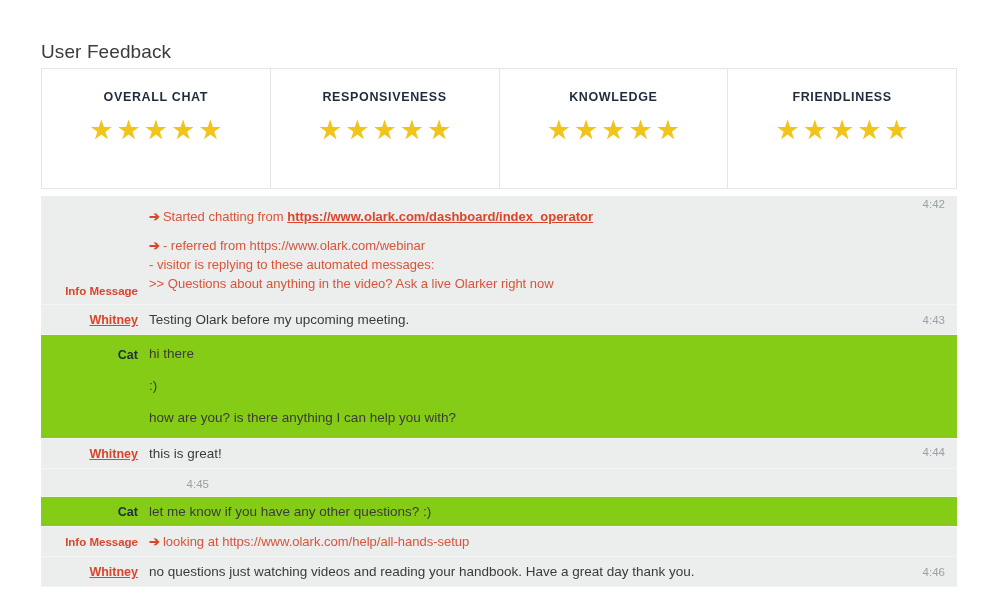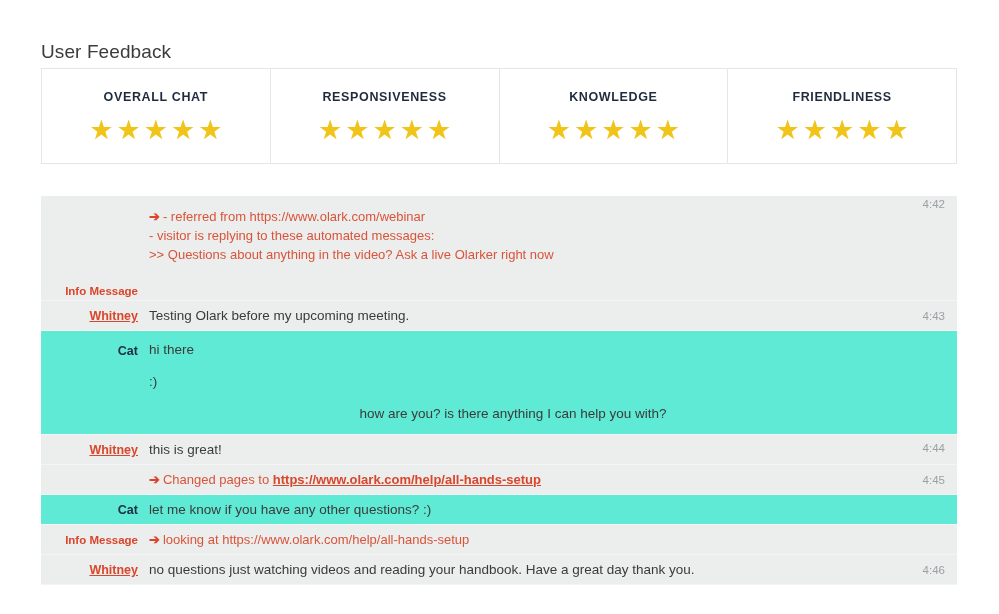--- a/index.html
+++ b/index.html
@@ -35,21 +35,21 @@
     letter-spacing: 0.1px;
     line-height: 24px;
   }
 
   
   .ratings {
     position: absolute;
     left: 41px;
     top: 68px;
     width: 916px;
-    height: 96px;
+    height: 121px;
     display: flex;
     border: 1px solid #e6e6e6;
     background: #bef264;
   }
   .rating-card {
     flex: 1 1 0;
     border-right: 1px solid #e6e6e6;
     display: flex;
     flex-direction: column;
     align-items: center;
@@ -89,21 +89,21 @@
     width: 916px;
     font-size: 13.5px;
   }
   .chat-row {
     display: flex;
     align-items: flex-start;
     background: #eceded;
     border-bottom: 1px solid #f4f4f4;
     min-height: 28px;
   }
-  .chat-row.alt { background: #5eead4; }
+  .chat-row.alt { background: #84cc16; }
 
   .who {
     width: 108px;
     flex: 0 0 108px;
     text-align: right;
     padding-right: 11px;
     font-weight: bold;
     font-size: 12.5px;
     line-height: 17px;
   }
@@ -197,54 +197,52 @@
           <span class="star" style="color: rgb(240, 196, 25);">★</span>
           <span class="star" style="color: rgb(240, 196, 25);">★</span>
         </div>
       </div>
     </div>
 
   <div class="transcript">
       <div class="chat-row">
         <div class="who info" style="padding-top: 87px;">Info Message</div>
         <div class="body-col">
+          <div class="msg sys" style="margin: 12px 0px 0px;"><span class="arrow">➔</span><span>Started chatting from </span><a class="link" href="#">https://www.olark.com/dashboard/index_operator</a></div>
           <div class="msg sys" style="margin: 12px 0px 0px;"><span class="arrow">➔</span><span>- referred from https://www.olark.com/webinar</span></div>
           <div class="msg sys" style="margin: 2px 0px 0px;"><span>- visitor is replying to these automated messages:</span></div>
           <div class="msg sys" style="margin: 2px 0px 12px;"><span>&gt;&gt; Questions about anything in the video? Ask a live Olarker right now</span></div>
         </div>
         <div class="time-col" style="padding-top: 0;">4:42</div>
       </div>
       <div class="chat-row">
         <div class="who visitor" style="padding-top: 7px;">Whitney</div>
         <div class="body-col">
           <div class="msg" style="margin: 6px 0px;"><span>Testing Olark before my upcoming meeting.</span></div>
         </div>
         <div class="time-col" style="padding-top: 7px;">4:43</div>
       </div>
       <div class="chat-row alt">
         <div class="who operator" style="padding-top: 12px;">Cat</div>
         <div class="body-col">
           <div class="msg" style="margin: 10px 0px 0px;"><span>hi there</span></div>
           <div class="msg" style="margin: 15px 0px 0px;"><span>:)</span></div>
-          <div class="msg" style="margin: 15px 15px 12px; text-align: center;"><span>how are you? is there anything I can help you with?</span></div>
+          <div class="msg" style="margin: 15px 0px 12px;"><span>how are you? is there anything I can help you with?</span></div>
         </div>
         <div class="time-col" style="padding-top: 12px;"></div>
       </div>
       <div class="chat-row">
         <div class="who visitor" style="padding-top: 7px;">Whitney</div>
         <div class="body-col">
           <div class="msg" style="margin: 6px 0px;"><span>this is great!</span></div>
         </div>
         <div class="time-col" style="padding-top: 5px;">4:44</div>
       </div>
       <div class="chat-row">
         <div class="who visitor" style="padding-top: 7px;"></div>
-        <div class="body-col">
-          <div class="msg sys" style="margin: 6px 0px;"><span class="arrow">➔</span><span>Changed pages to </span><a class="link" href="#">https://www.olark.com/help/all-hands-setup</a></div>
-        </div>
         <div class="time-col" style="padding-top: 7px;">4:45</div>
       </div>
       <div class="chat-row alt">
         <div class="who operator" style="padding-top: 7px;">Cat</div>
         <div class="body-col">
           <div class="msg" style="margin: 6px 0px;"><span>let me know if you have any other questions? :)</span></div>
         </div>
         <div class="time-col" style="padding-top: 7px;"></div>
       </div>
       <div class="chat-row">

